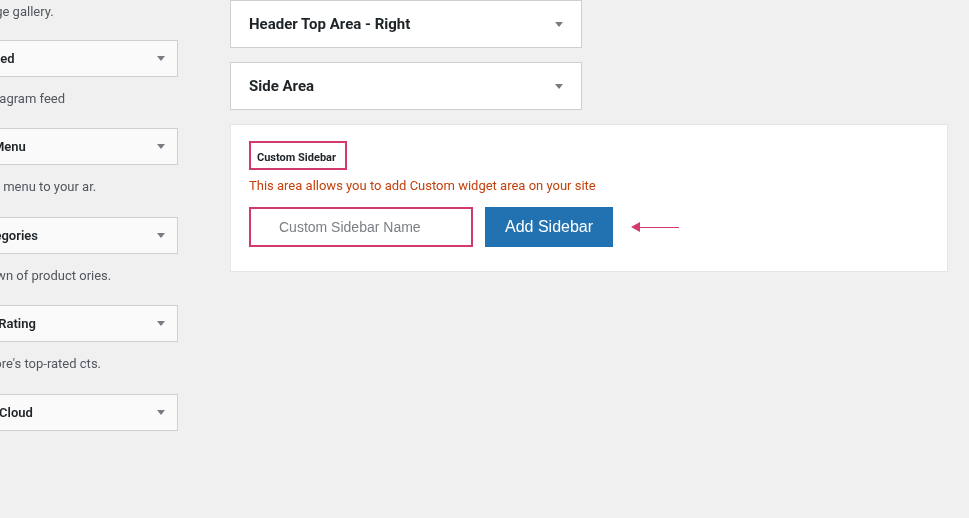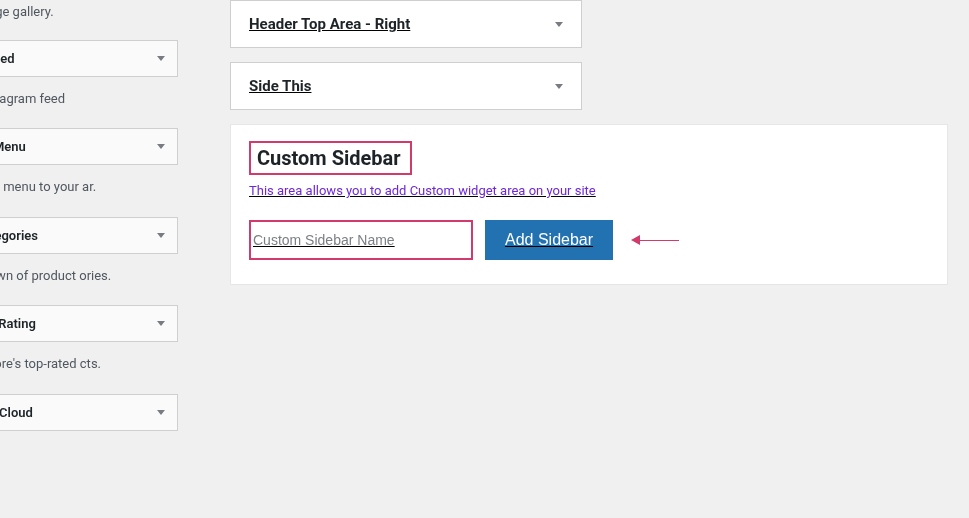--- a/index.html
+++ b/index.html
@@ -45,21 +45,20 @@
     color: #50575e;
     padding: 12px 0 20px 0;
     line-height: 1.5;
   }
   .widget-desc.tight { padding-bottom: 18px; }
   .main-col {
     position: absolute;
     left: 230px;
     top: 0;
     width: 720px;
-    text-decoration: underline;
   }
   .area-row {
     background: #fff;
     border: 1px solid #cfcfcf;
     display: flex;
     align-items: center;
     justify-content: space-between;
     padding: 14px 18px;
     margin-bottom: 14px;
     cursor: pointer;
@@ -76,42 +75,42 @@
     padding: 16px 18px 24px 18px;
     width: 718px;
   }
   .ch-title-wrap {
     display: inline-block;
     border: 2px solid #d13a6b;
     padding: 3px 9px 3px 6px;
     margin-bottom: 8px;
   }
   .ch-title {
-    font-size: 20px;
+    font-size: 11px;
     font-weight: 700;
     color: #1d2327;
   }
   .ch-desc {
     font-size: 13px;
-    color: #6d28d9;
-    margin-bottom: 22px;
+    color: #c2410c;
+    margin-bottom: 14px;
   }
   .form-row {
     display: flex;
     align-items: center;
     gap: 12px;
   }
   .name-input {
     width: 224px;
     height: 40px;
     border: 2px solid #d13a6b;
     background: #fff;
     font-size: 14px;
     color: #555;
-    padding: 0 2px;
+    padding: 0 28px;
     outline: none;
   }
   .name-input::placeholder { color: #7b7f85; }
   .add-btn {
     background: #2271b1;
     color: #fff;
     border: none;
     height: 40px;
     padding: 0 20px;
     font-size: 16px;
@@ -181,21 +180,21 @@
 
 <div class="main-col">
 
   <div class="area-row">
     <span class="label">Header Top Area - Right</span>
     <span class="caret"></span>
   </div>
 
 
   <div class="area-row">
-    <span class="label">Side This</span>
+    <span class="label">Side Area</span>
     <span class="caret"></span>
   </div>
 
   <div class="custom-panel">
     <div class="ch-title-wrap">
       <span class="ch-title">Custom Sidebar</span>
     </div>
     <div class="ch-desc">This area allows you to add Custom widget area on your site</div>
     <div class="form-row">
       <input class="name-input" type="text" placeholder="Custom Sidebar Name" style="">

